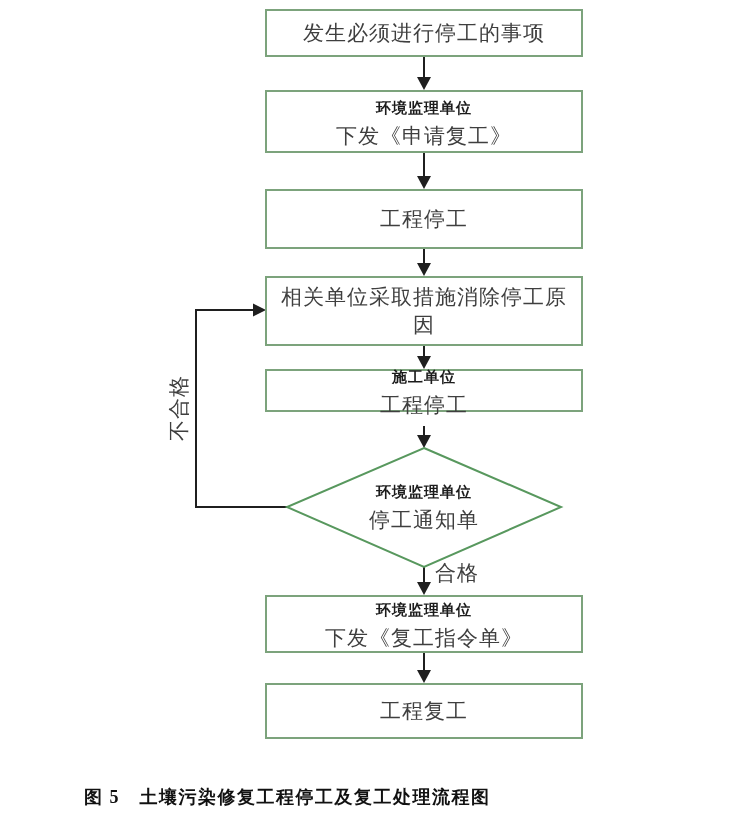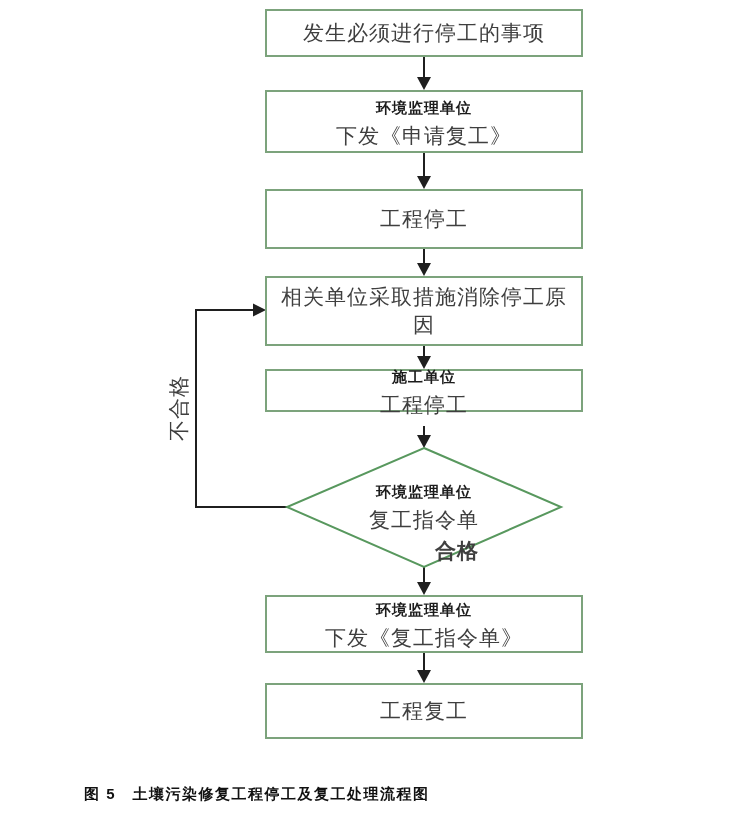--- a/index.html
+++ b/index.html
@@ -58,29 +58,29 @@
     transform:translate(-50%,-50%);
     text-align:center;white-space:nowrap;
   }
   .edge-label{
     position:absolute;
     font-size:21px;line-height:24px;
     letter-spacing:1px;
     color:var(--text);
     white-space:nowrap;
   }
-  .label-pass{left:435px;top:539px;font-weight:bold;}
+  .label-pass{left:435px;top:561px;}
   .label-fail{
     left:179px;top:408px;
     transform:translate(-50%,-50%) rotate(-90deg);
   }
   .caption{
     position:absolute;left:84px;top:785px;
-    font-family:Liberation Sans, sans-serif;
-    font-weight:bold;font-size:15px;
+    font-family:Liberation Serif, serif;
+    font-weight:bold;font-size:18px;
     letter-spacing:1.5px;
     color:var(--caption);
     white-space:nowrap;
   }
 </style>
 </head>
 <body>
 
 <div class="page">
 
@@ -141,21 +141,21 @@
 因</div>
   </div>
 
   <div class="box b5">
     <div class="box-title">施工单位</div>
     <div class="box-subtitle">工程停工</div>
   </div>
 
   <div class="decision-text">
     <div class="box-title">环境监理单位</div>
-    <div class="box-subtitle">复工指令单</div>
+    <div class="box-subtitle">停工通知单</div>
   </div>
 
   <div class="edge-label label-pass">合格</div>
 
   <div class="edge-label label-fail">不合格</div>
 
   <div class="box b6">
     <div class="box-title">环境监理单位</div>
     <div class="box-subtitle">下发《复工指令单》</div>
   </div>

